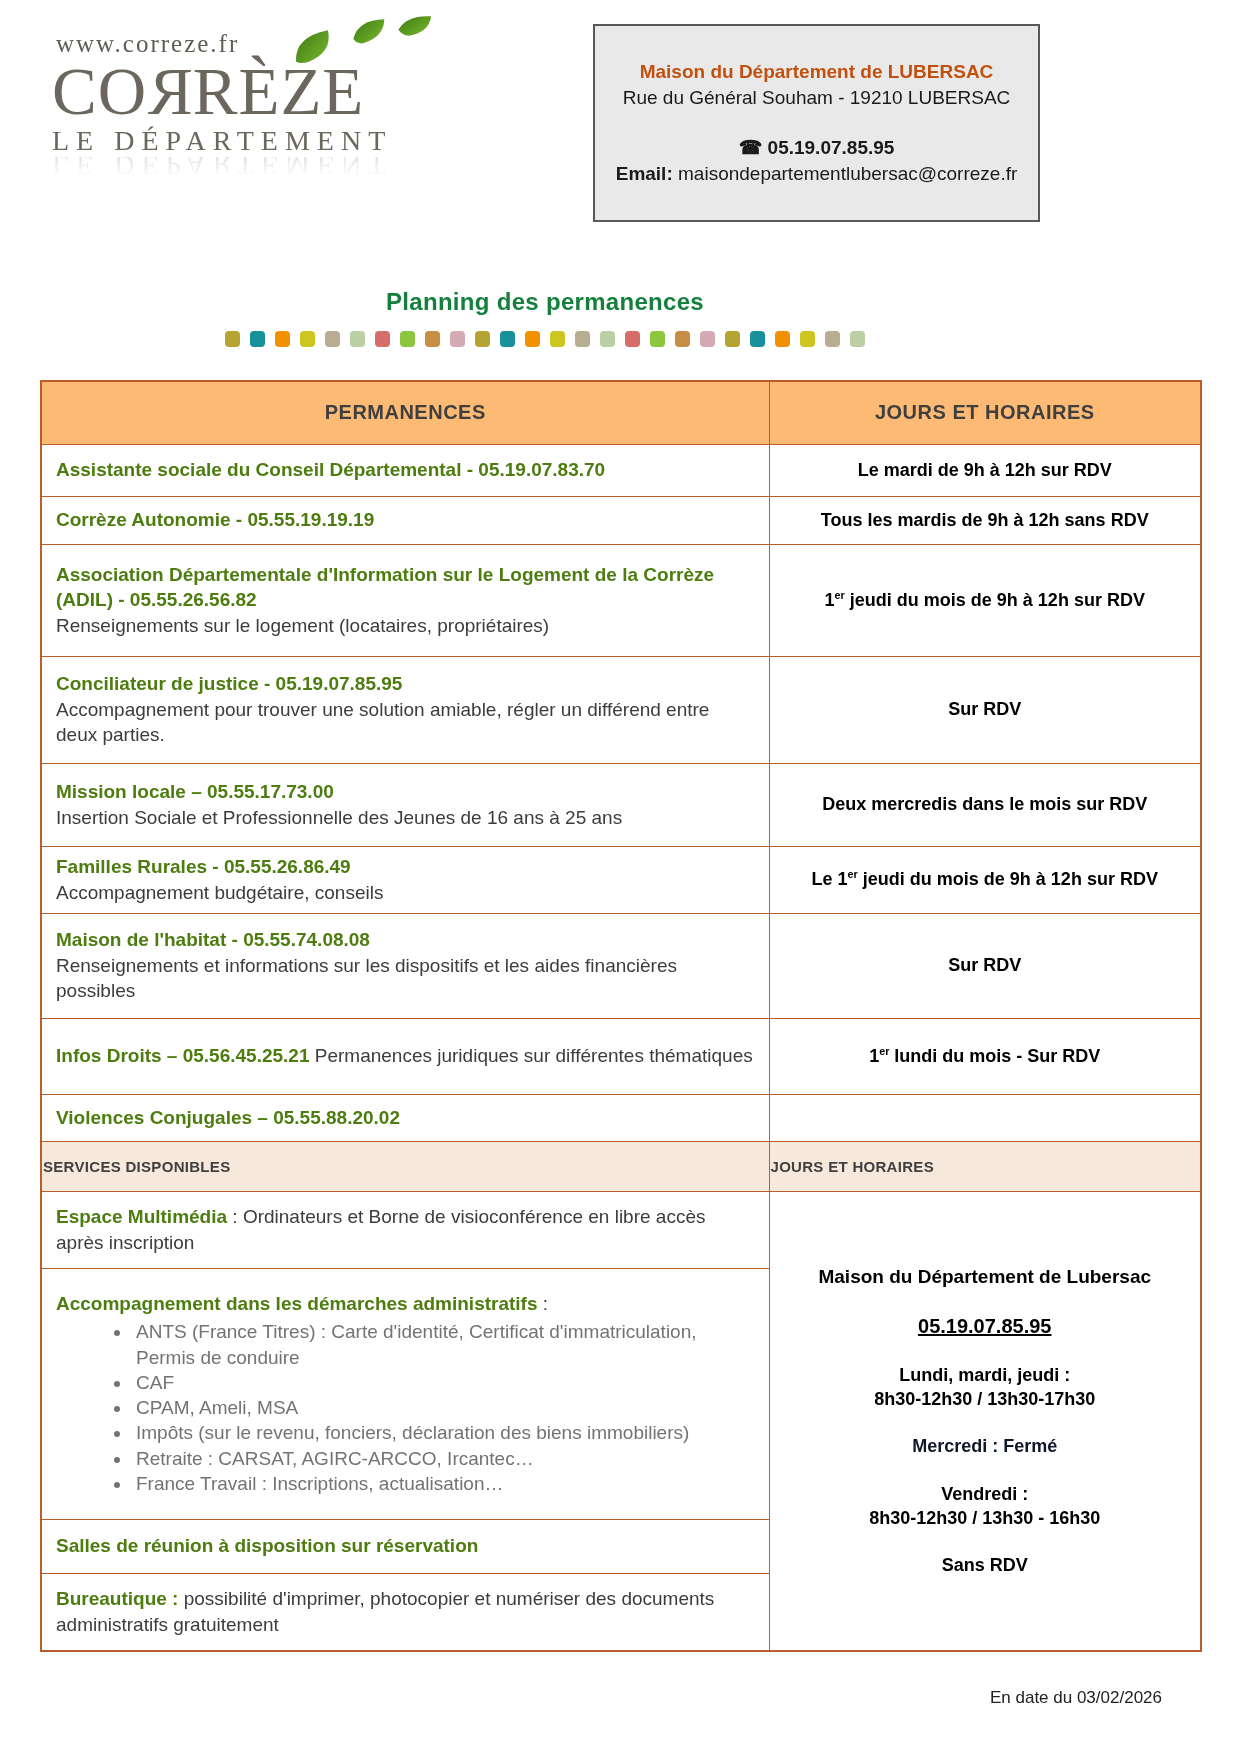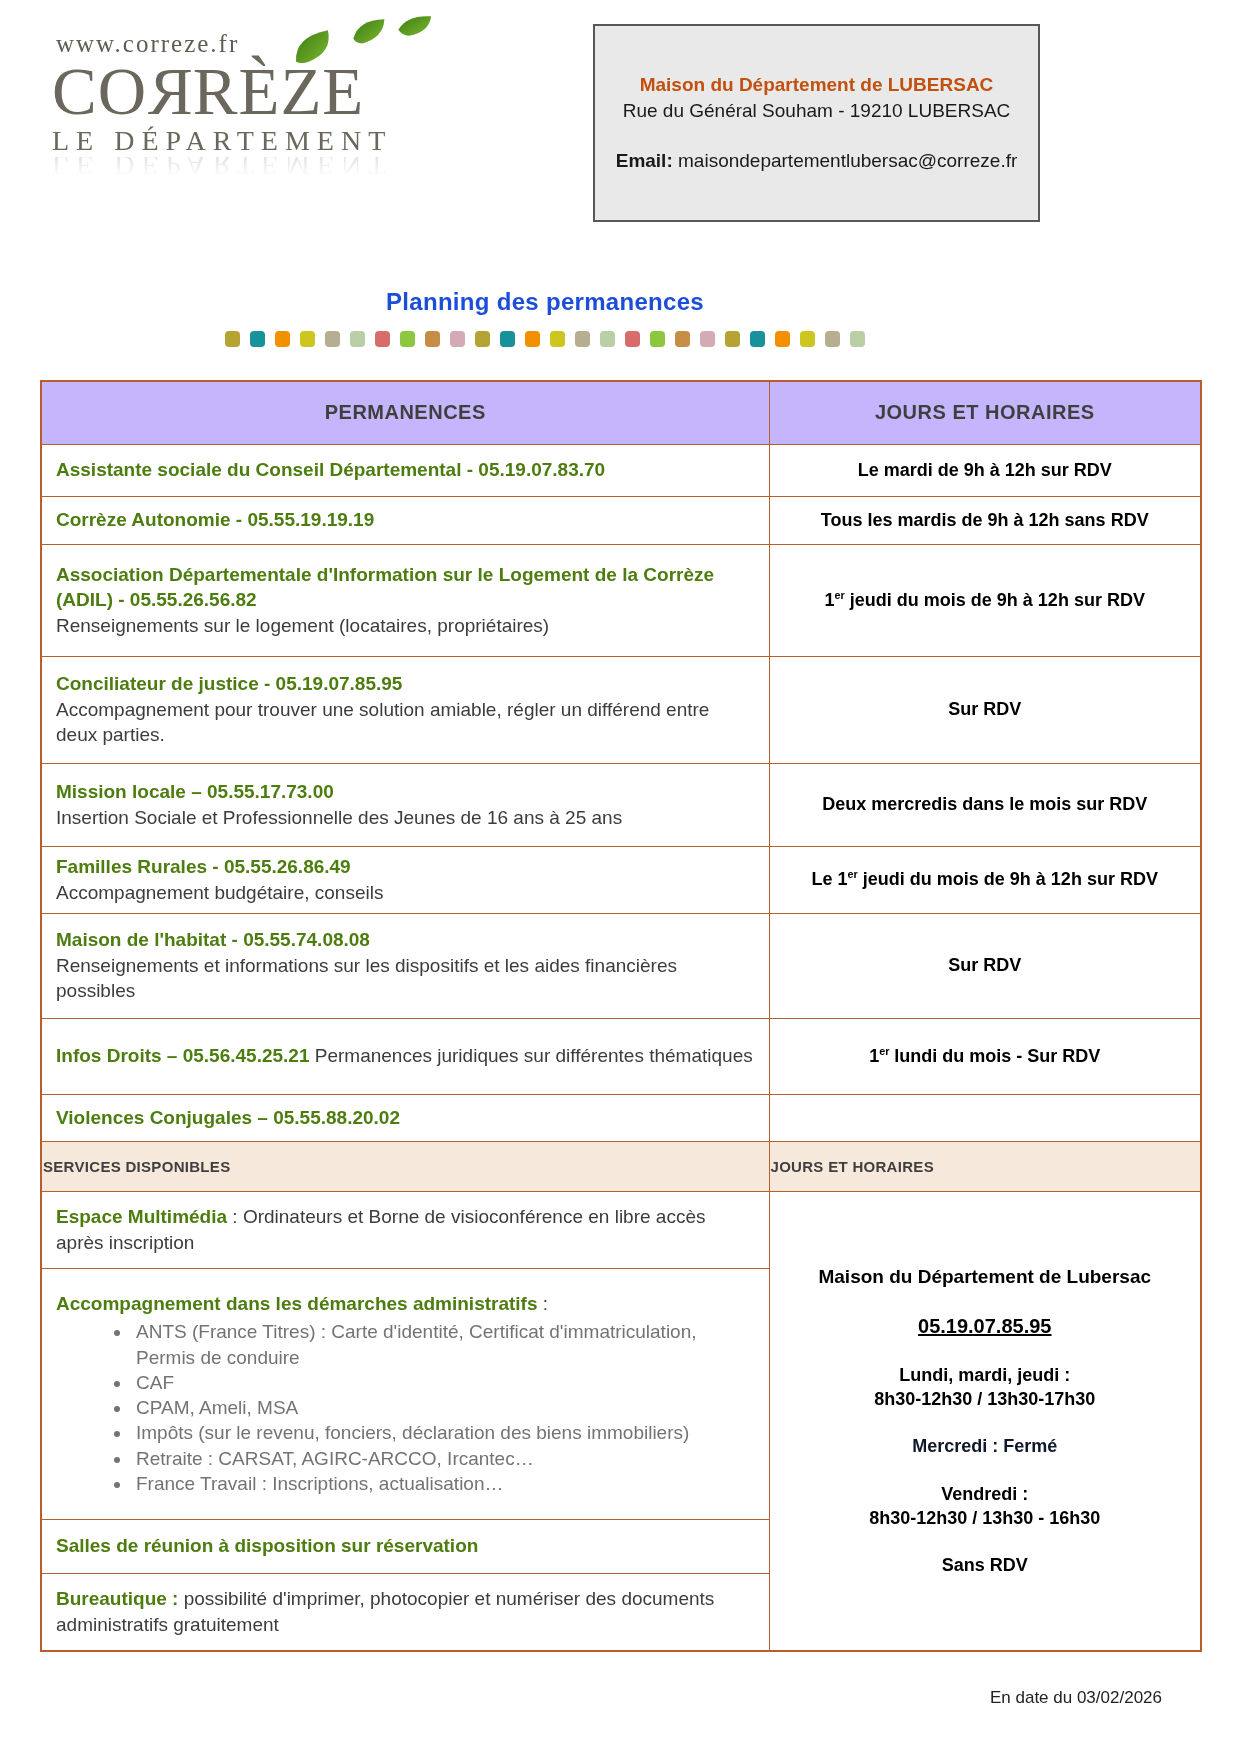--- a/index.html
+++ b/index.html
@@ -21,29 +21,29 @@
   
   .contact-box{position:absolute;left:593px;top:24px;width:447px;height:198px;background:#e9e9e9;
                border:2px solid #585858;box-sizing:border-box;text-align:center;
                display:flex;flex-direction:column;justify-content:center;font-size:19px;color:#1a1a1a;line-height:1.38;}
   .cb-title{color:#c2500f;font-weight:bold;}
   .cb-gap{height:24px;}
   .bold{font-weight:bold;}
 
   
   .mid{position:absolute;left:25px;top:288px;width:1040px;text-align:center;}
-  .page-title{color:#1d4ed8;font-weight:bold;font-size:24px;letter-spacing:.3px;}
+  .page-title{color:#15803d;font-weight:bold;font-size:24px;letter-spacing:.3px;}
   .squares{margin-top:15px;display:flex;justify-content:center;gap:10px;}
   .sq{display:inline-block;width:15px;height:16px;border-radius:4px;}
 
   
   table.planning{position:absolute;left:40px;top:380px;border-collapse:collapse;table-layout:fixed;
                  border:2.5px solid #b95d2a;}
   table.planning td{border:1.5px solid #b95d2a;box-sizing:border-box;overflow:hidden;}
-  td.hd{background:#c4b5fd;text-align:center;font-weight:bold;color:#3f3f3f;font-size:20px;letter-spacing:.5px;}
+  td.hd{background:#fdba74;text-align:center;font-weight:bold;color:#3f3f3f;font-size:20px;letter-spacing:.5px;}
   td.subhd{background:#f7e8dc;text-align:left;font-weight:bold;color:#3f3f3f;font-size:15px;letter-spacing:.3px;}
   td.lc{padding:6px 14px;vertical-align:middle;}
   .t{font-weight:bold;font-size:19px;color:#4d7c0f;line-height:1.35;}
   .d{font-size:19px;color:#3c3c3c;line-height:1.35;}
   td.rc{text-align:center;vertical-align:middle;font-weight:bold;font-size:18px;color:#000;padding:4px 10px;line-height:1.35;}
   td.just{text-align:justify;}
   td.just .t,td.just .d{display:inline;}
   sup{font-size:60%;line-height:0;margin-top:36px;}
   ul.svc{margin:3px 0 0 0;padding-left:76px;}
   ul.svc li{font-size:19px;color:#737373;line-height:1.33;padding-left:4px;}
@@ -80,20 +80,21 @@
     <div class="logo-url">www.correze.fr</div>
     <div class="logo-word"><span>CO</span><span class="rev">R</span><span>RÈZE</span></div>
     <div class="logo-sub">LE DÉPARTEMENT</div>
     <div class="logo-reflect">LE DÉPARTEMENT</div>
   </div>
 
   <div class="contact-box">
     <div class="cb-title">Maison du Département de LUBERSAC</div>
     <div>Rue du Général Souham - 19210 LUBERSAC</div>
     <div class="cb-gap"></div>
+    <div class="bold"><span>☎</span> <span>05.19.07.85.95</span></div>
     <div><span class="bold">Email:</span><span> maisondepartementlubersac@correze.fr</span></div>
   </div>
 
   <div class="mid">
     <div class="page-title">Planning des permanences</div>
     <div class="squares">
         <span class="sq" style="background: rgb(181, 164, 51);"></span>
         <span class="sq" style="background: rgb(23, 146, 155);"></span>
         <span class="sq" style="background: rgb(243, 144, 0);"></span>
         <span class="sq" style="background: rgb(205, 197, 32);"></span>

